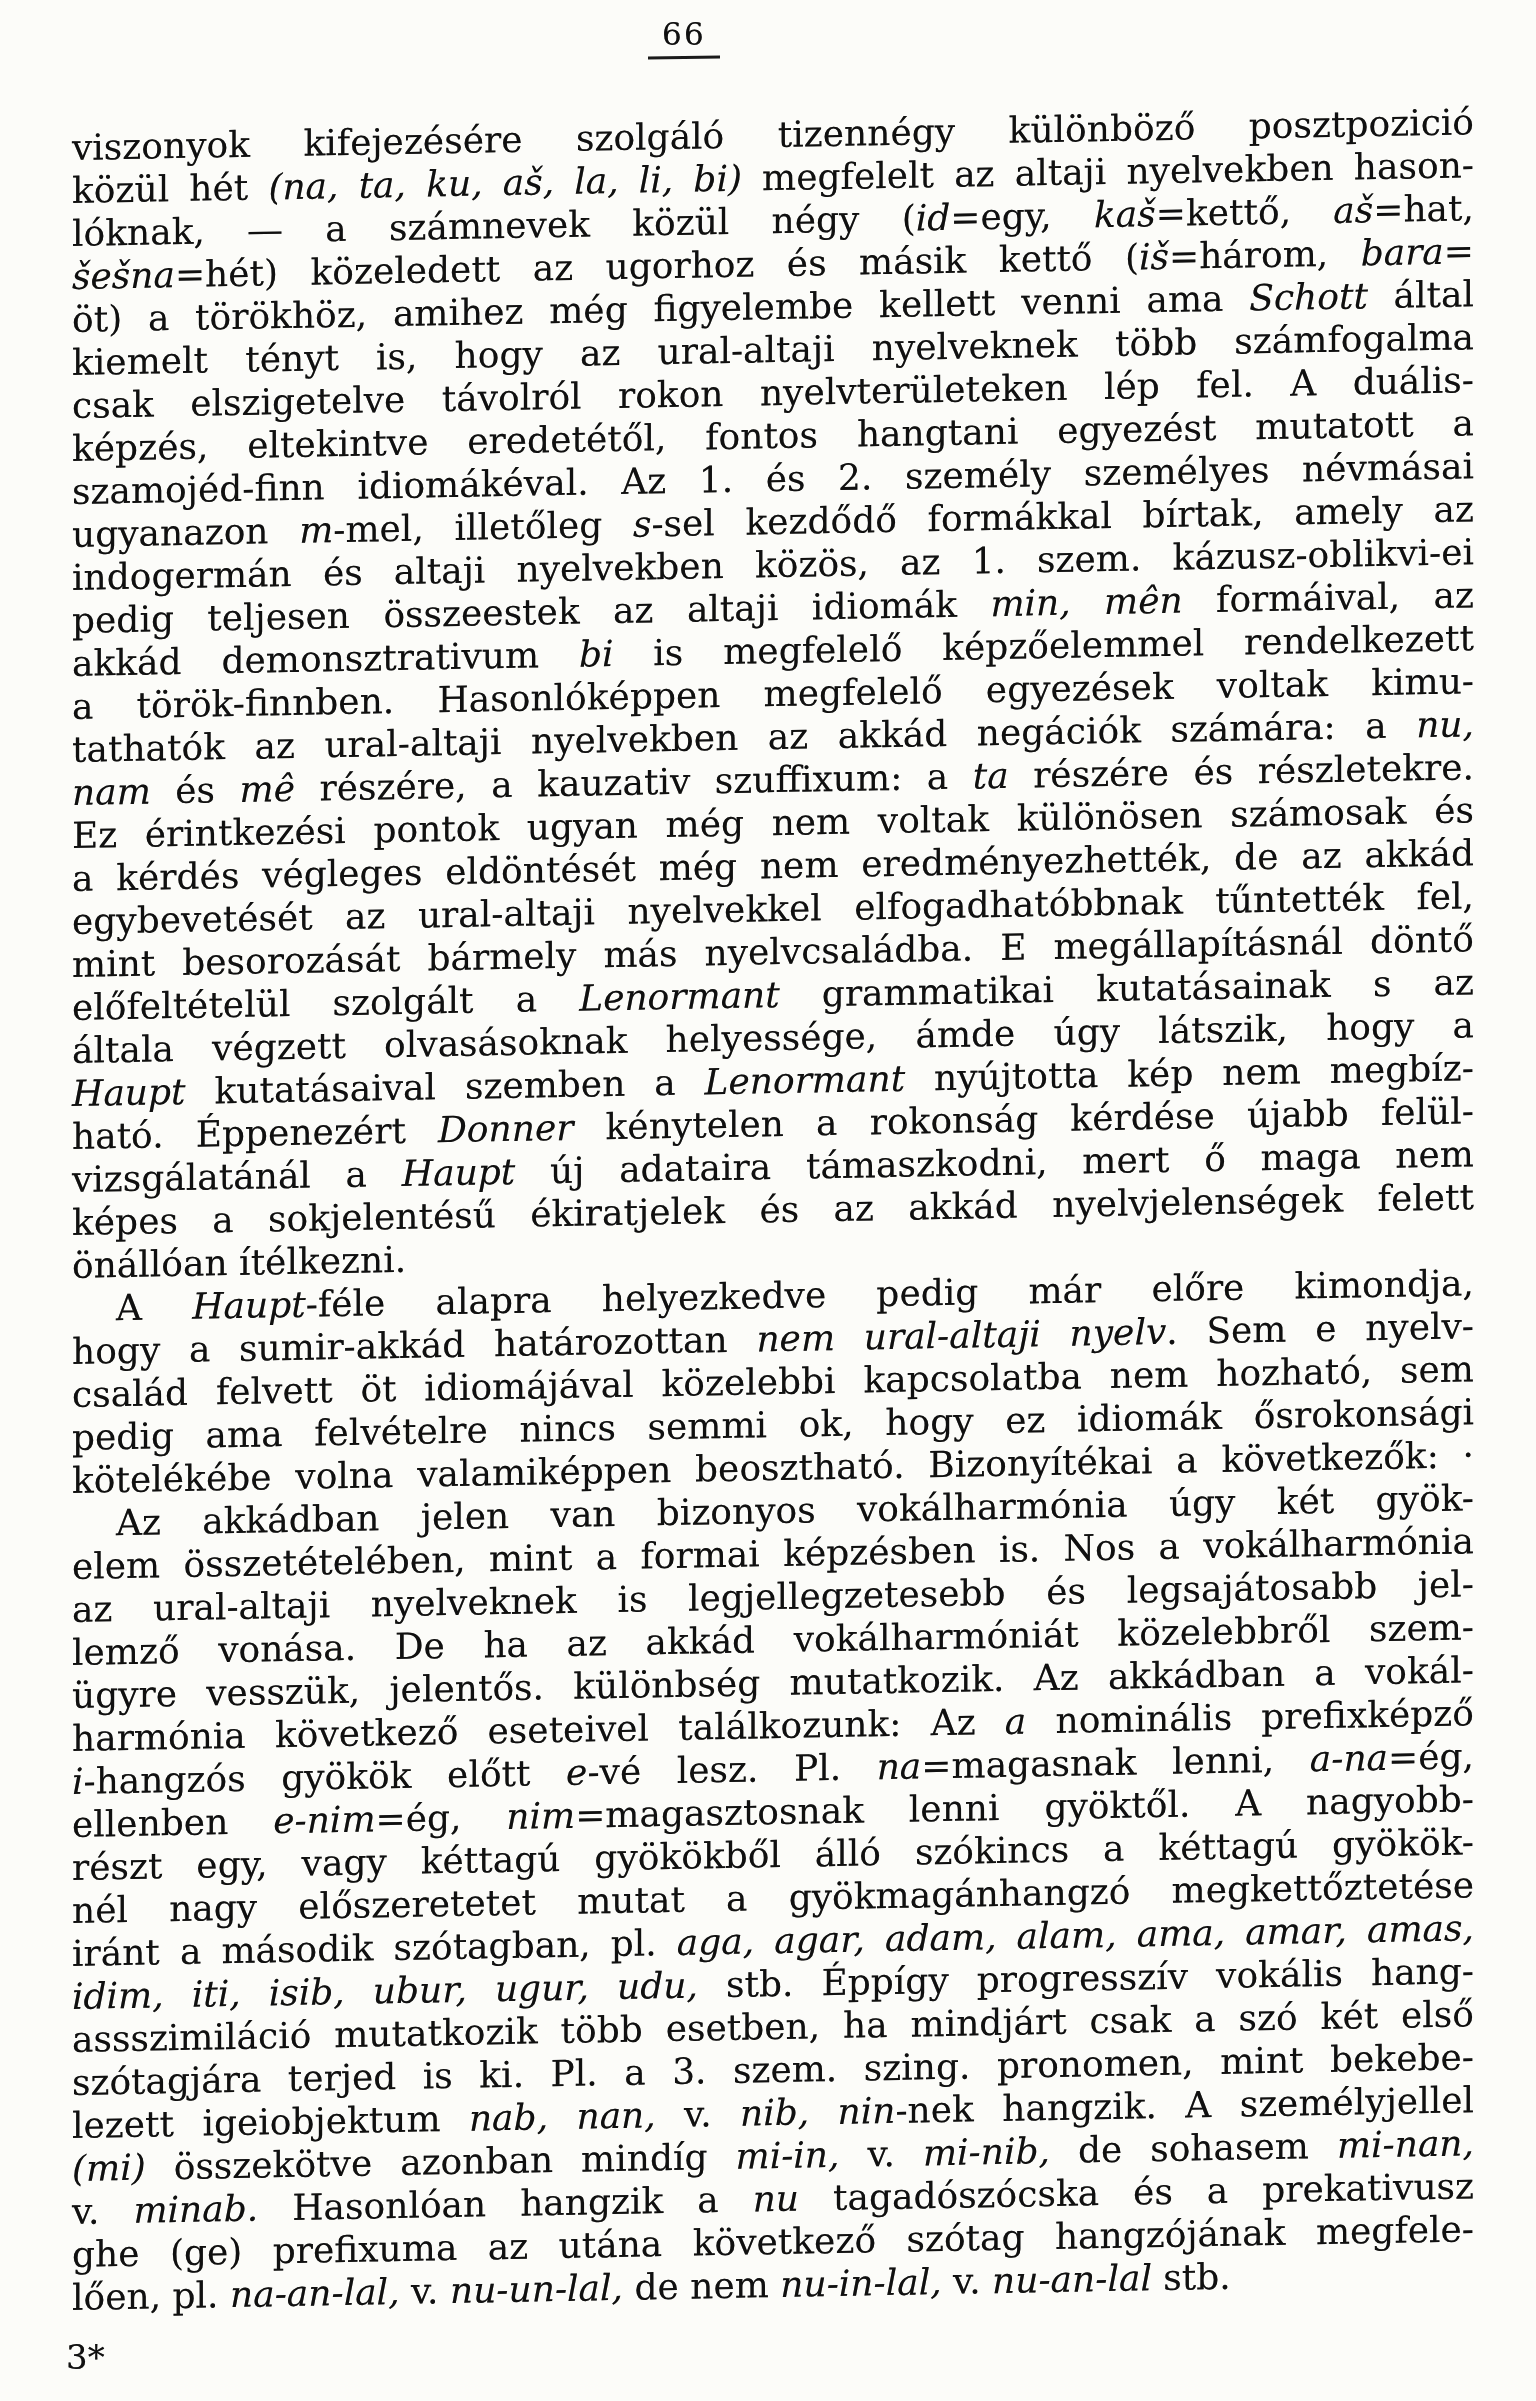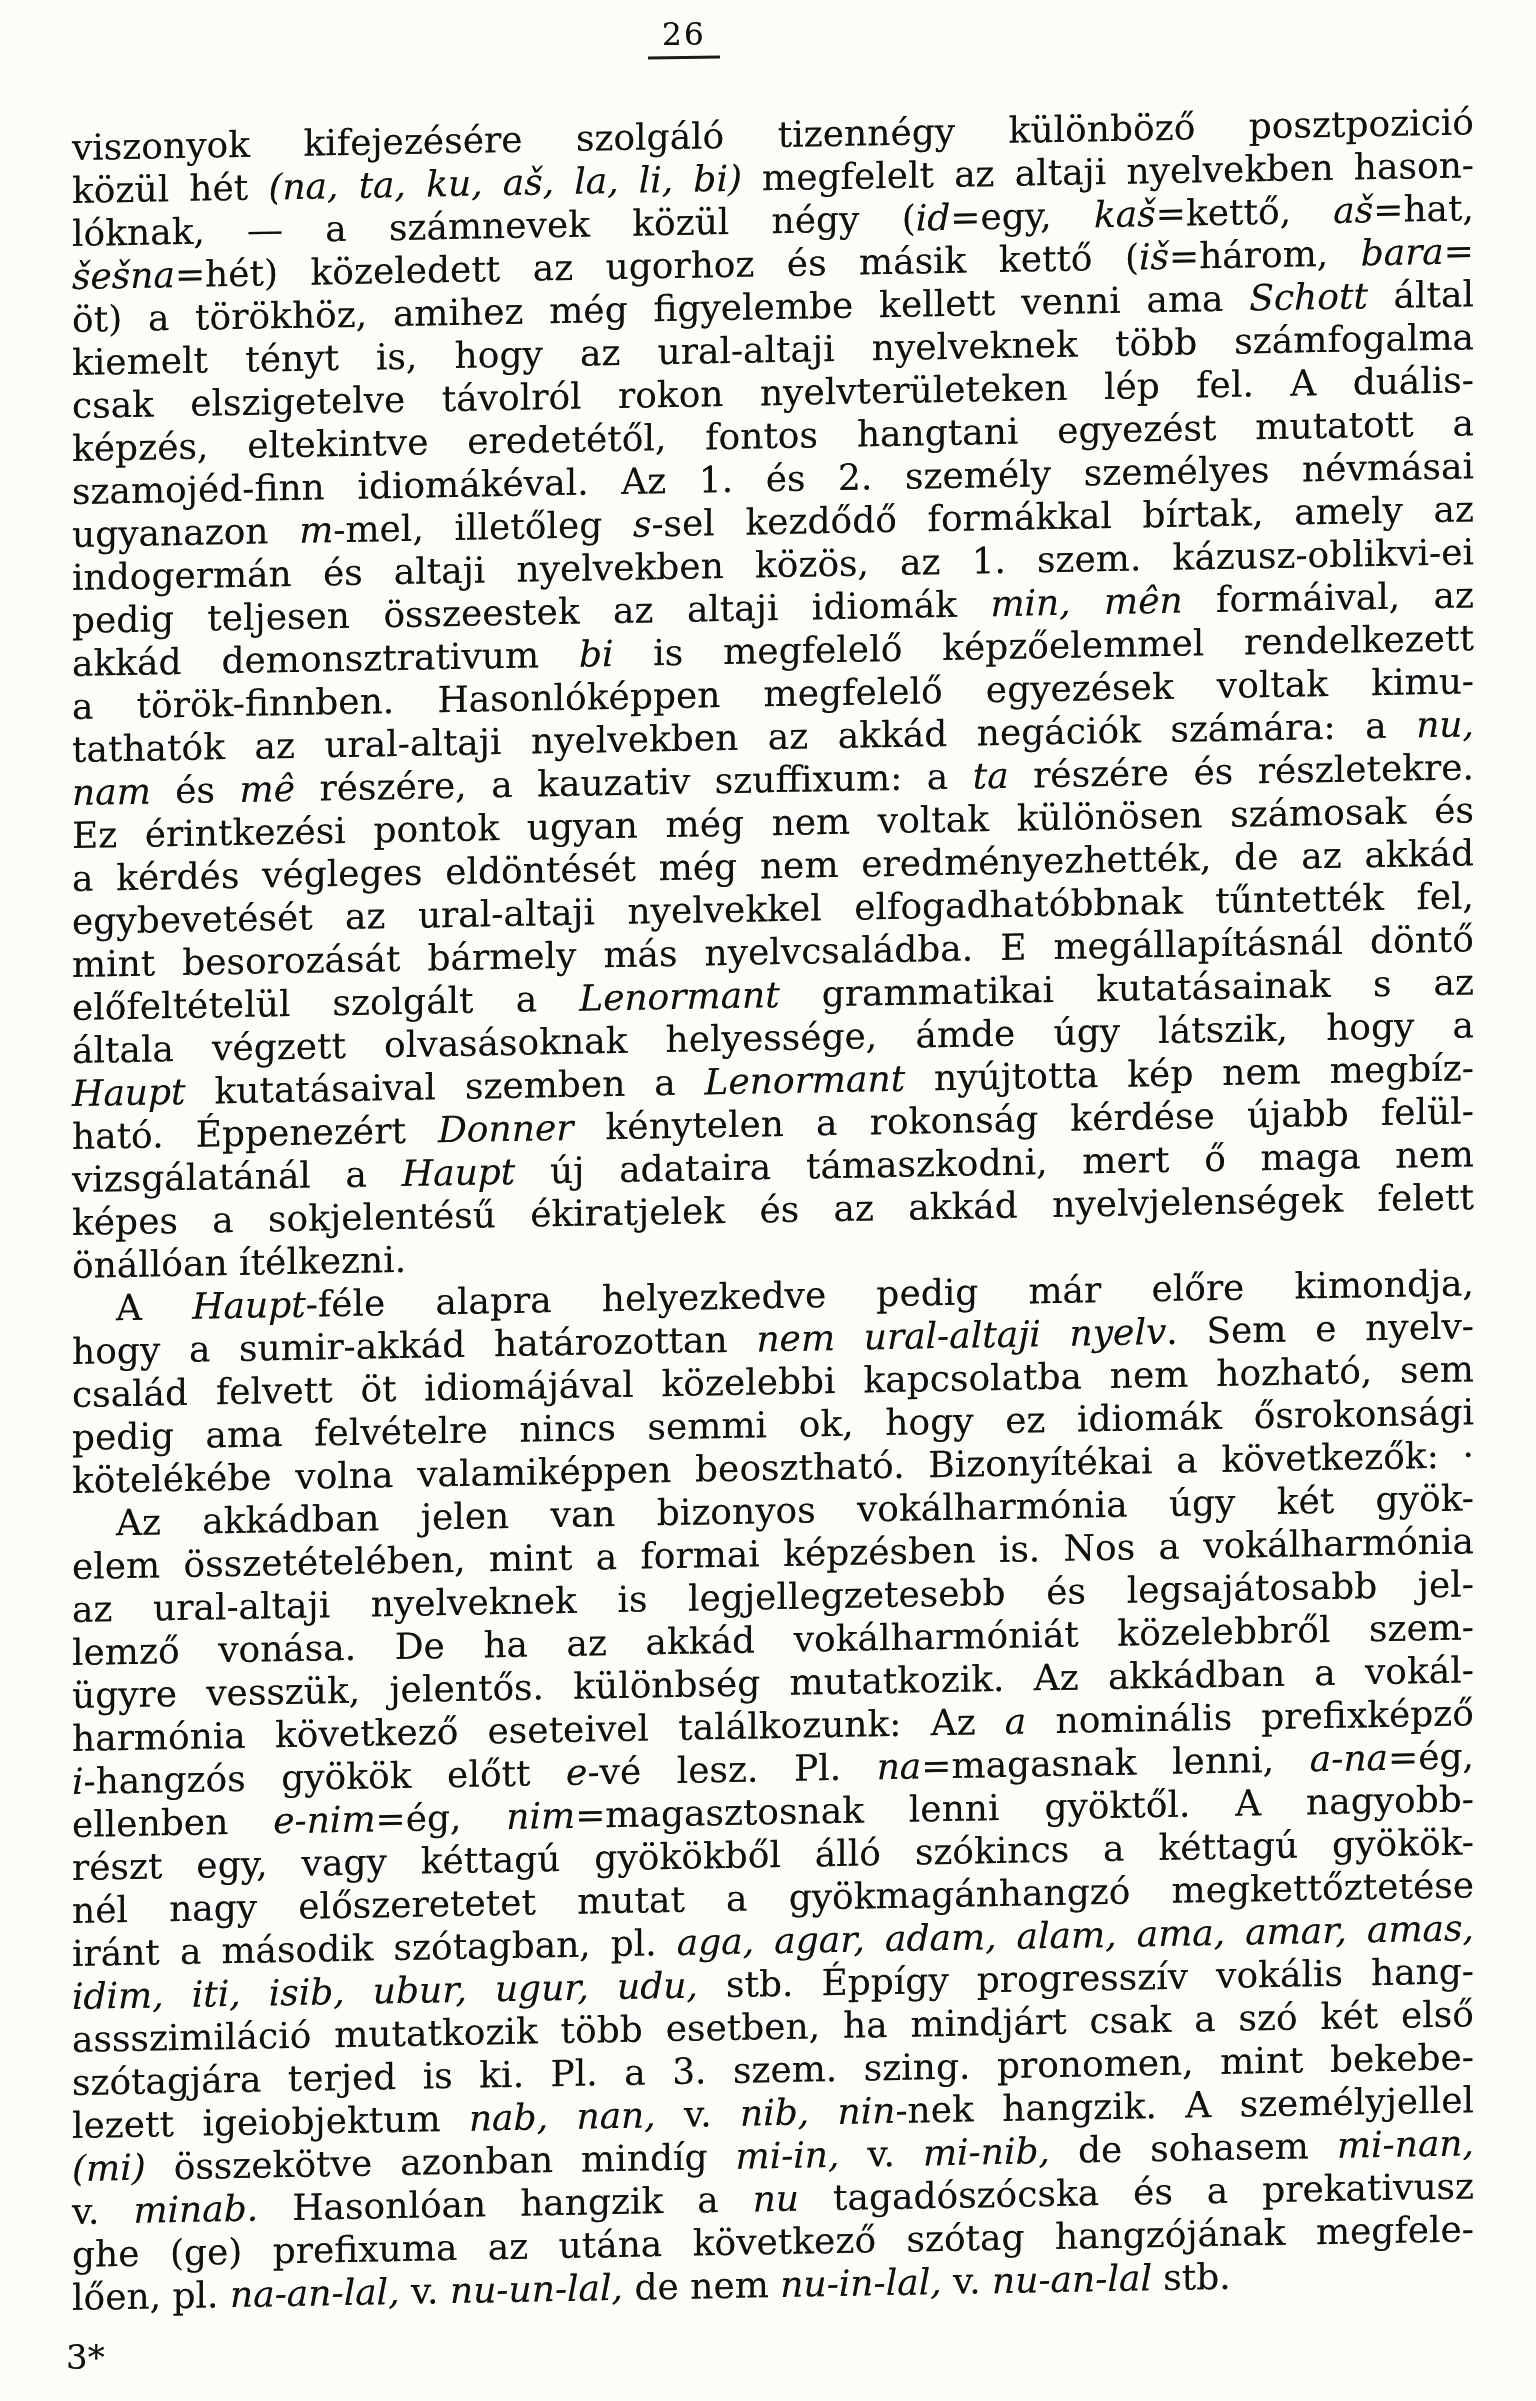--- a/index.html
+++ b/index.html
@@ -62,21 +62,21 @@
     line-height: 1;
     text-shadow: 0 0 0.5px rgba(0,0,0,.5);
   }
 </style>
 </head>
 <body>
 
 <div class="page">
 
   <div class="pageno-box">
-    <div class="pageno">26</div>
+    <div class="pageno">66</div>
     <div class="pageno-rule"></div>
   </div>
 
   <div class="textblock">
       <div class="ln"><span>viszonyok kifejezésére szolgáló tizennégy különböző posztpozició</span></div>
       <div class="ln"><span>közül hét </span><span class="it">(na, ta, ku, aš, la, li, bi)</span><span> megfelelt az altaji nyelvekben hason-</span></div>
       <div class="ln"><span>lóknak, — a számnevek közül négy (</span><span class="it">id</span><span>=egy, </span><span class="it">kaš</span><span>=kettő, </span><span class="it">aš</span><span>=hat,</span></div>
       <div class="ln"><span class="it">šešna</span><span>=hét) közeledett az ugorhoz és másik kettő (</span><span class="it">iš</span><span>=három, </span><span class="it">bara</span><span>=</span></div>
       <div class="ln"><span>öt) a törökhöz, amihez még figyelembe kellett venni ama </span><span class="it">Schott</span><span> által</span></div>
       <div class="ln"><span>kiemelt tényt is, hogy az ural-altaji nyelveknek több számfogalma</span></div>

